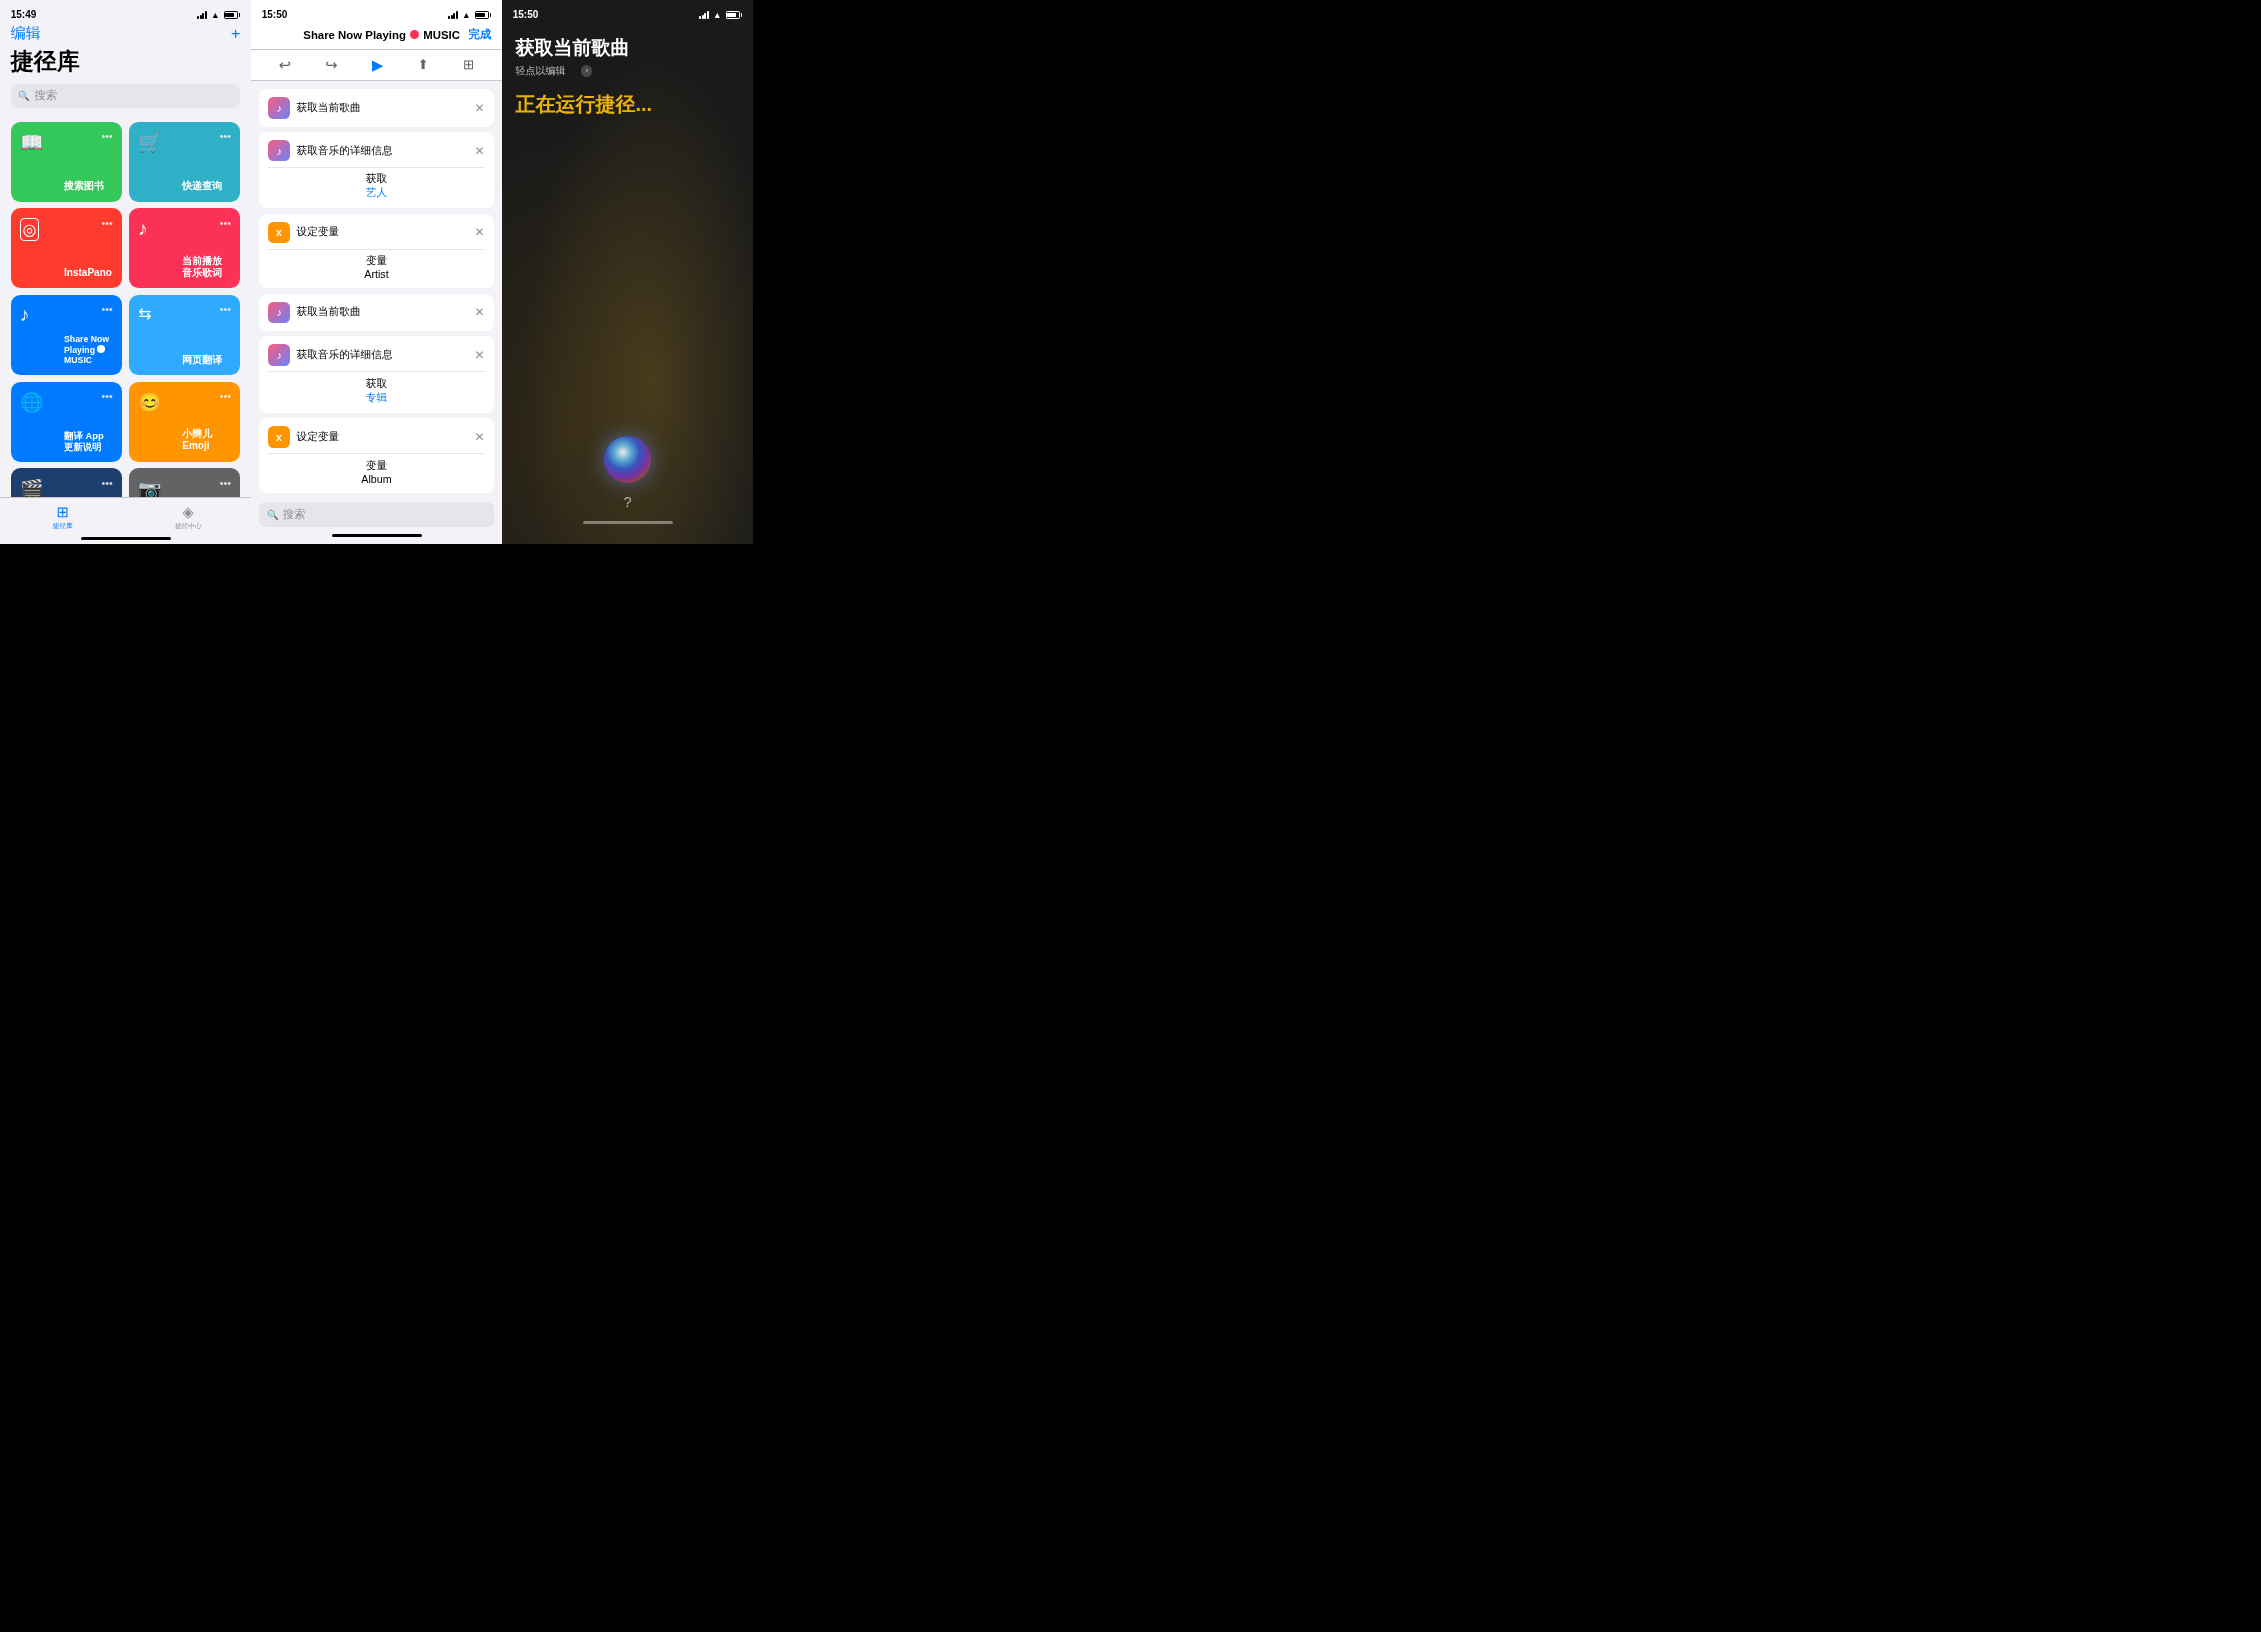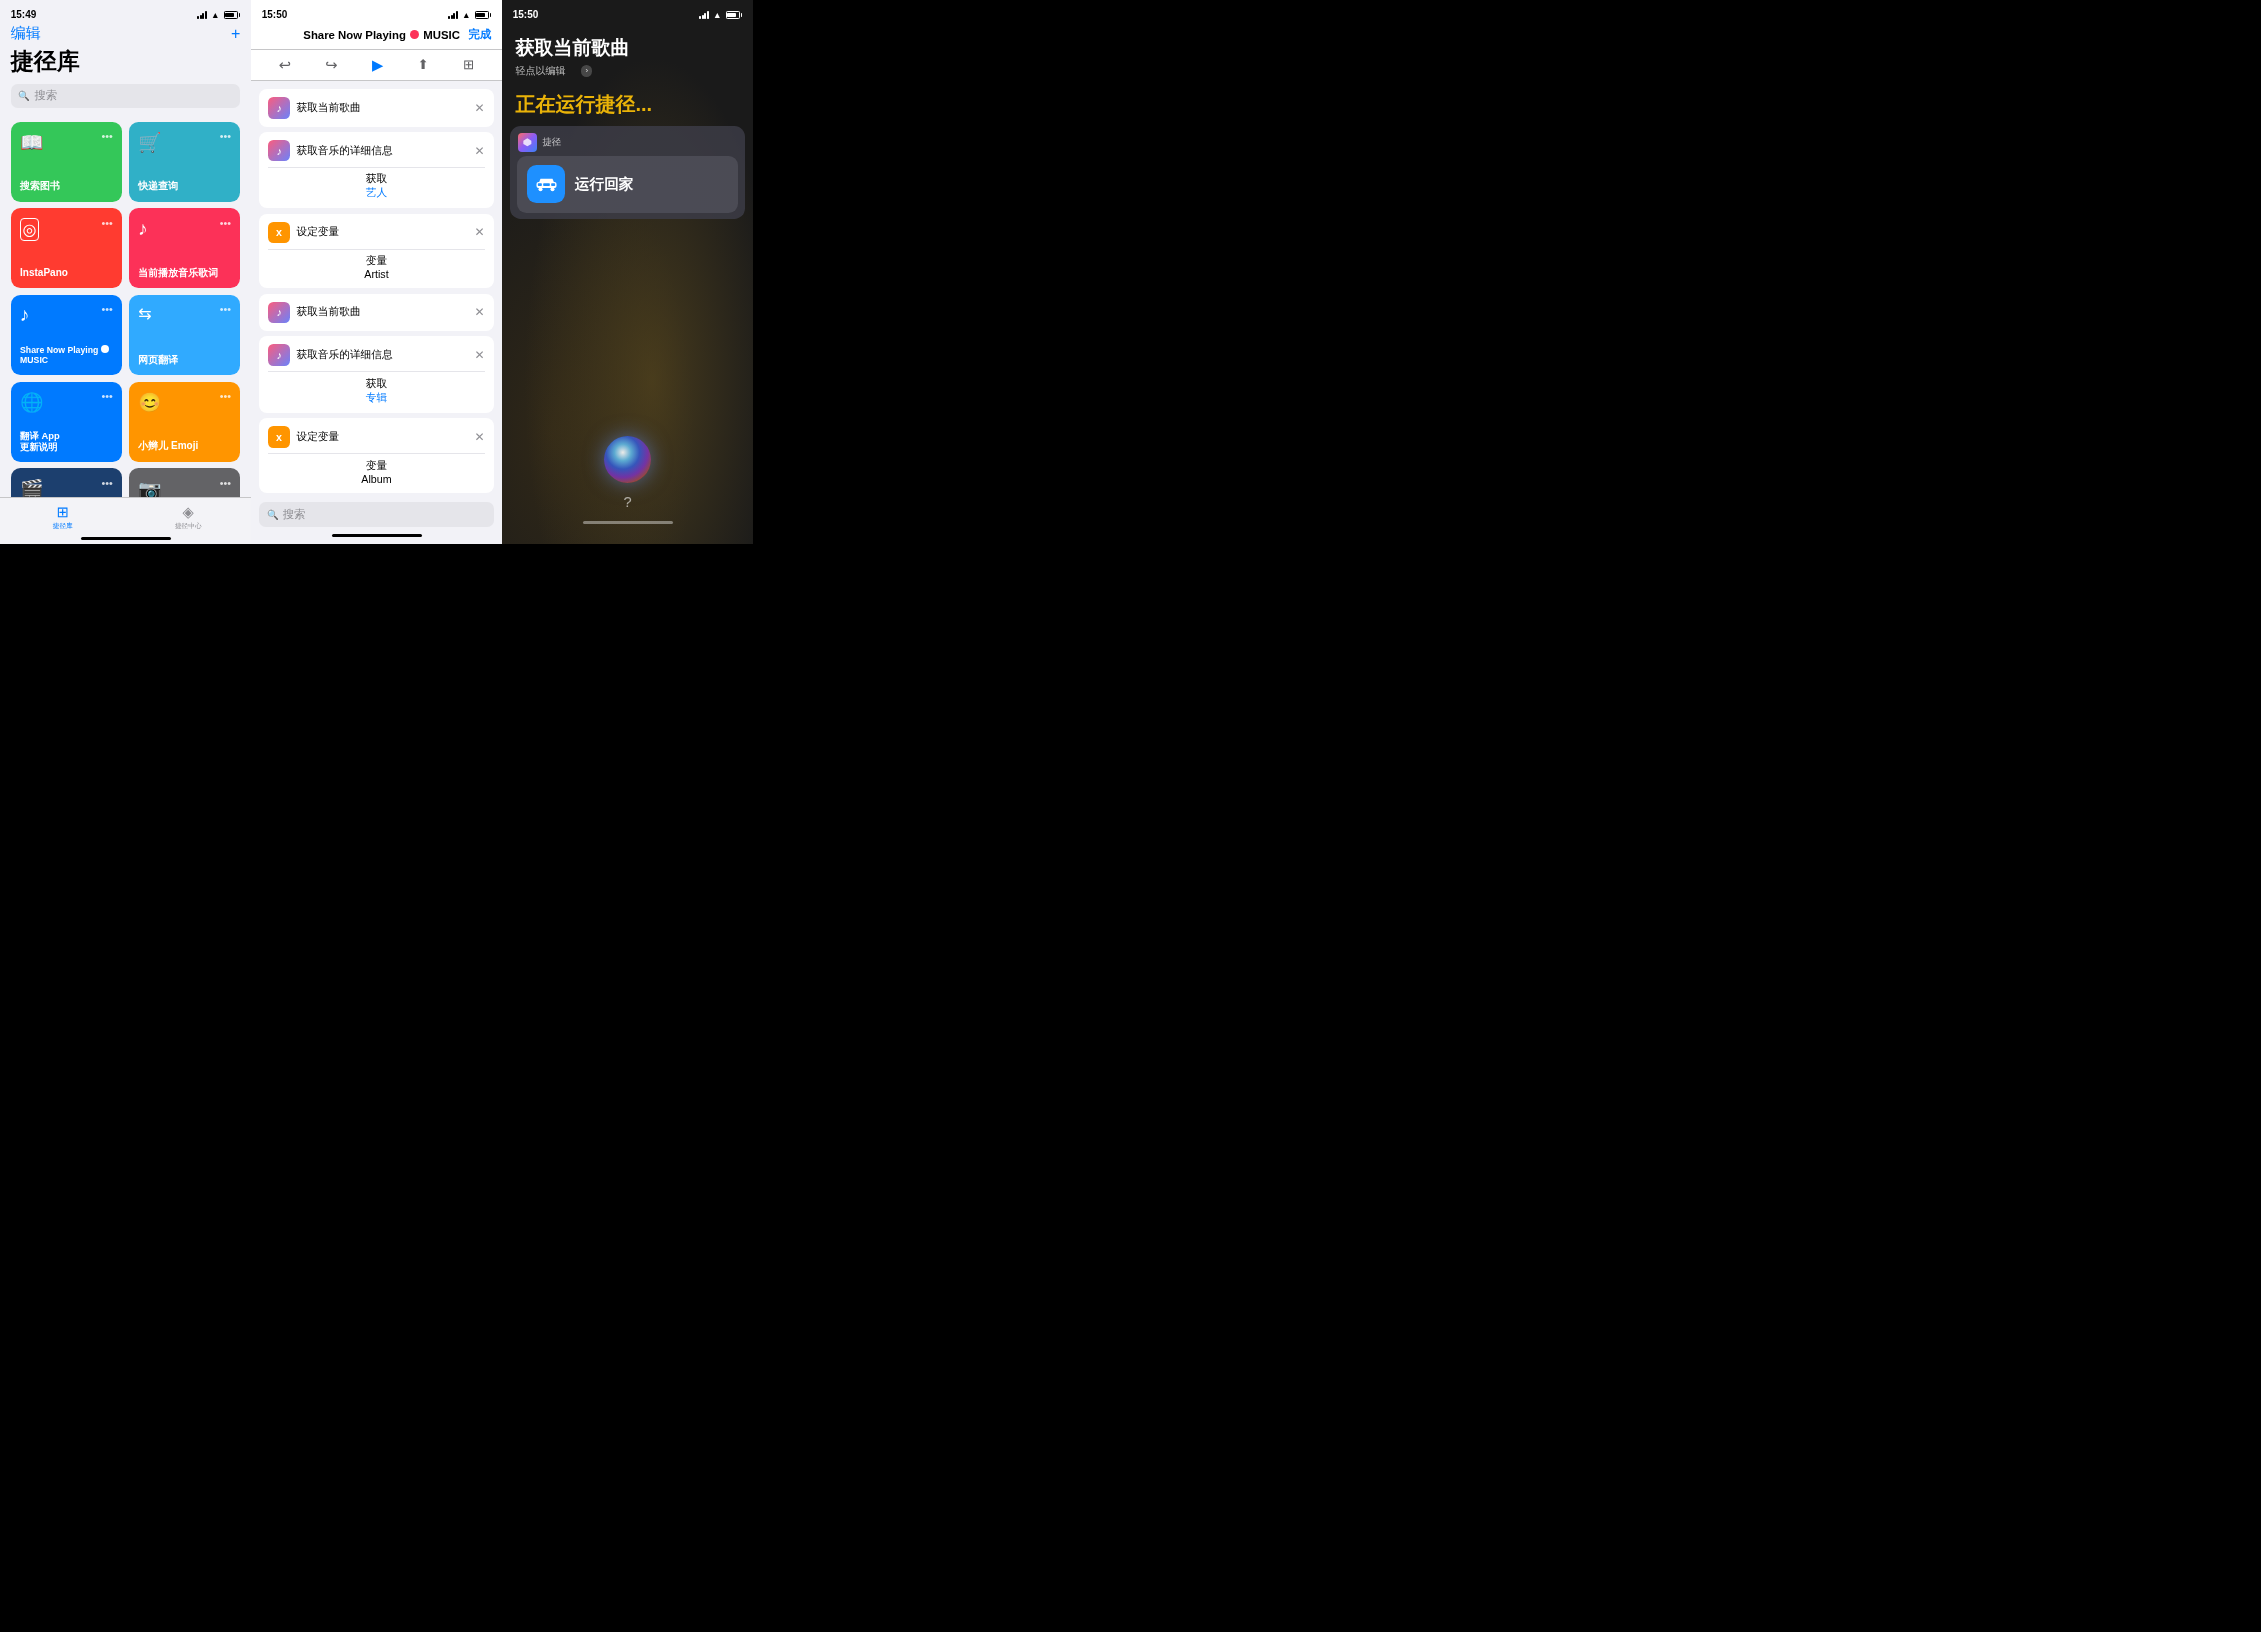--- a/index.html
+++ b/index.html
@@ -110,20 +110,21 @@
       color: rgba(255,255,255,0.8);
       font-size: 10.7px;
       line-height: 1;
     }
     .card-label {
       color: white;
       font-size: 10px;
       font-weight: 600;
       margin-top: 5.4px;
       line-height: 1.2;
+      margin-left: 44px;
     }
 
     
     .c-green { background: #34c759; }
     .c-teal { background: #30b0c7; }
     .c-red { background: #ff3b30; }
     .c-music-red { background: #fc3158; }
     .c-blue { background: #007aff; }
     .c-blue2 { background: #30aaff; }
     .c-orange { background: #ff9500; }
@@ -779,44 +780,20 @@
     </div>
 
     <div class="panel3-siri-text">获取当前歌曲</div>
     <div class="panel3-subtitle">
       <span class="panel3-subtitle-text">轻点以编辑</span>
       <span class="panel3-subtitle-chevron">›</span>
     </div>
 
     <div class="panel3-running">正在运行捷径...</div>
 
-    <div class="panel3-card">
-      <div class="panel3-card-header">
-        <div class="shortcuts-logo">
-          <svg width="10.7" height="10.7" viewBox="0 0 16 16">
-            <path d="M8 2L14 5.5V10.5L8 14L2 10.5V5.5Z" fill="white" opacity="0.8"></path>
-          </svg>
-        </div>
-        <span class="panel3-card-app">捷径</span>
-      </div>
-      <div class="panel3-shortcut-item">
-        <div class="shortcut-car-icon">
-          <svg width="23" height="16" viewBox="0 0 34 24" fill="white">
-            <path d="M6 9L8 4H26L28 9H6Z"></path>
-            <rect x="2" y="9" width="30" height="9" rx="3"></rect>
-            <circle cx="8" cy="20" r="3"></circle>
-            <circle cx="26" cy="20" r="3"></circle>
-            <rect x="4" y="11" width="6" height="4" rx="1" fill="#1e90ff"></rect>
-            <rect x="24" y="11" width="6" height="4" rx="1" fill="#1e90ff"></rect>
-            <rect x="12" y="11" width="10" height="4" rx="1" fill="#1e90ff"></rect>
-          </svg>
-        </div>
-        <span class="shortcut-run-label">运行回家</span>
-      </div>
-    </div>
 
     <div class="panel3-bottom">
       <div class="siri-orb"></div>
       <span class="panel3-question">?</span>
       <div class="panel3-home-bar"></div>
     </div>
   </div>
 </div>
 
 

